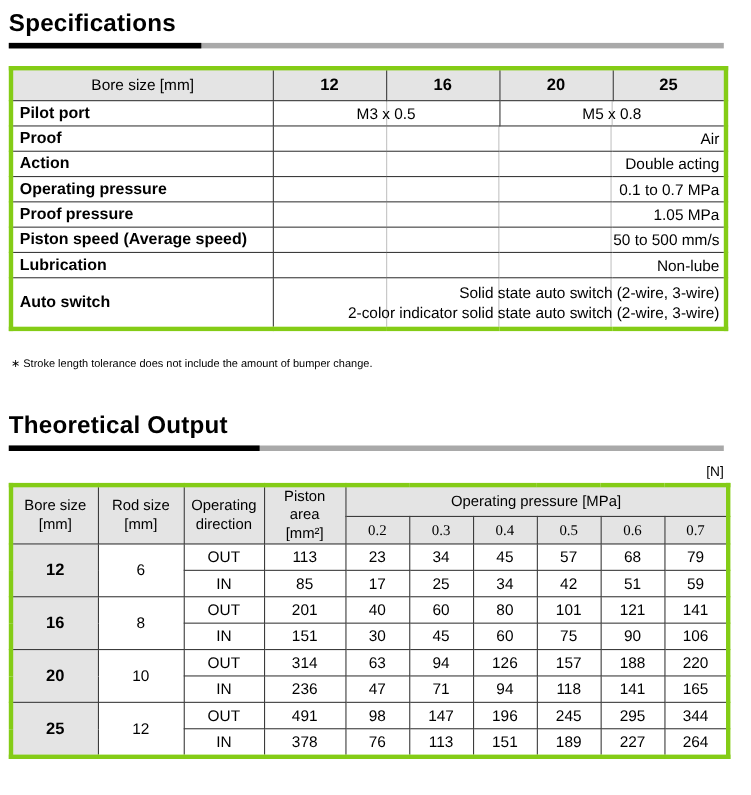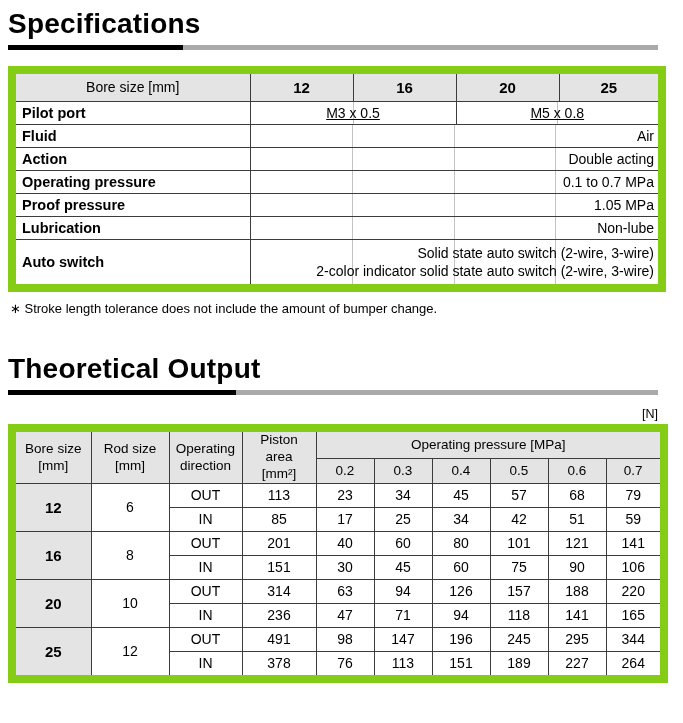--- a/index.html
+++ b/index.html
@@ -14,21 +14,21 @@
     color: #000;
     overflow: hidden;
   }
   .page {
     padding: 6px 25px 0 8px;
     width: 650px;
   }
 
   
   .section-title {
-    font-size: 28px;
+    font-size: 22px;
     font-weight: 700;
     margin: 2px 0 5px 0;
     letter-spacing: 0.2px;
   }
   .title-rule {
     position: relative;
     height: 5px;
     width: 650px;
     background: #a9a9a9;
   }
@@ -48,21 +48,21 @@
     width: 650px;
     font-size: 14px;
   }
   td, th {
     border: 1px solid #3c3c3c;
     padding: 0 4px;
     text-align: center;
     vertical-align: middle;
     line-height: 1.3;
   }
-  .outer { border: 8px solid #84cc16; }
+  .outer { border: 4px solid #84cc16; }
   .gray { background: #e4e4e4; }
 
   
   .spec-table { margin-top: 16px; }
   .spec-table th { font-weight: 400; height: 27px; }
   .spec-table th.bore-col { font-weight: 700; font-size: 15px; }
   .spec-table td { height: 22px; }
   .spec-table td.row-label {
     text-align: left;
     font-weight: 700;
@@ -80,45 +80,44 @@
     background-repeat: no-repeat;
     background-size: 1px 100%, 1px 100%, 1px 100%;
     background-position: 25% 0, 50% 0, 75% 0;
     text-align: right;
   }
   .div2 {
     background-image: linear-gradient(#c3c3c3,#c3c3c3);
     background-repeat: no-repeat;
     background-size: 1px 100%;
     background-position: 50% 0;
-    text-decoration: underline;
   }
 
   .footnote {
-    font-size: 13px;
-    margin-top: 9px;
+    font-size: 10px;
+    margin-top: 24px;
     padding-left: 2px;
   }
 
   
   .theo-section { margin-top: 37px; }
   .unit-note {
     text-align: right;
     font-size: 12.5px;
     margin: 12px 0 3px 0;
     width: 650px;
   }
   .theo-table th {
     font-weight: 400;
     font-size: 13.5px;
     white-space: pre-line;
     line-height: 1.25;
   }
   .theo-table .hrow1 th { height: 26px; }
-  .theo-table .hrow2 th { height: 24px; }
+  .theo-table .hrow2 th { height: 24px; font-family: Liberation Serif, serif; }
   .theo-table td { height: 23px; }
   .theo-table td.bore-val {
     font-weight: 700;
     font-size: 15px;
     background: #e4e4e4;
   }
 </style>
 </head>
 <body>
 
@@ -145,34 +144,38 @@
         <th class="bore-col">16</th>
         <th class="bore-col">20</th>
         <th class="bore-col">25</th>
       </tr>
       <tr>
         <td class="row-label">Pilot port</td>
         <td colspan="2" class="div2">M3 x 0.5</td>
         <td colspan="2" class="div2">M5 x 0.8</td>
       </tr>
       <tr>
-        <td class="row-label">Fluid</td>
+        <td class="row-label">Proof</td>
         <td colspan="4" class="div4">Air</td>
       </tr>
       <tr>
         <td class="row-label">Action</td>
         <td colspan="4" class="div4">Double acting</td>
       </tr>
       <tr>
         <td class="row-label">Operating pressure</td>
         <td colspan="4" class="div4">0.1 to 0.7 MPa</td>
       </tr>
       <tr>
         <td class="row-label">Proof pressure</td>
         <td colspan="4" class="div4">1.05 MPa</td>
+      </tr>
+      <tr>
+        <td class="row-label">Piston speed (Average speed)</td>
+        <td colspan="4" class="div4">50 to 500 mm/s</td>
       </tr>
       <tr>
         <td class="row-label">Lubrication</td>
         <td colspan="4" class="div4">Non-lube</td>
       </tr>
       <tr class="tall">
         <td class="row-label">Auto switch</td>
         <td colspan="4" class="div4 multiline">Solid state auto switch (2-wire, 3-wire)
 2-color indicator solid state auto switch (2-wire, 3-wire)</td>
       </tr>

